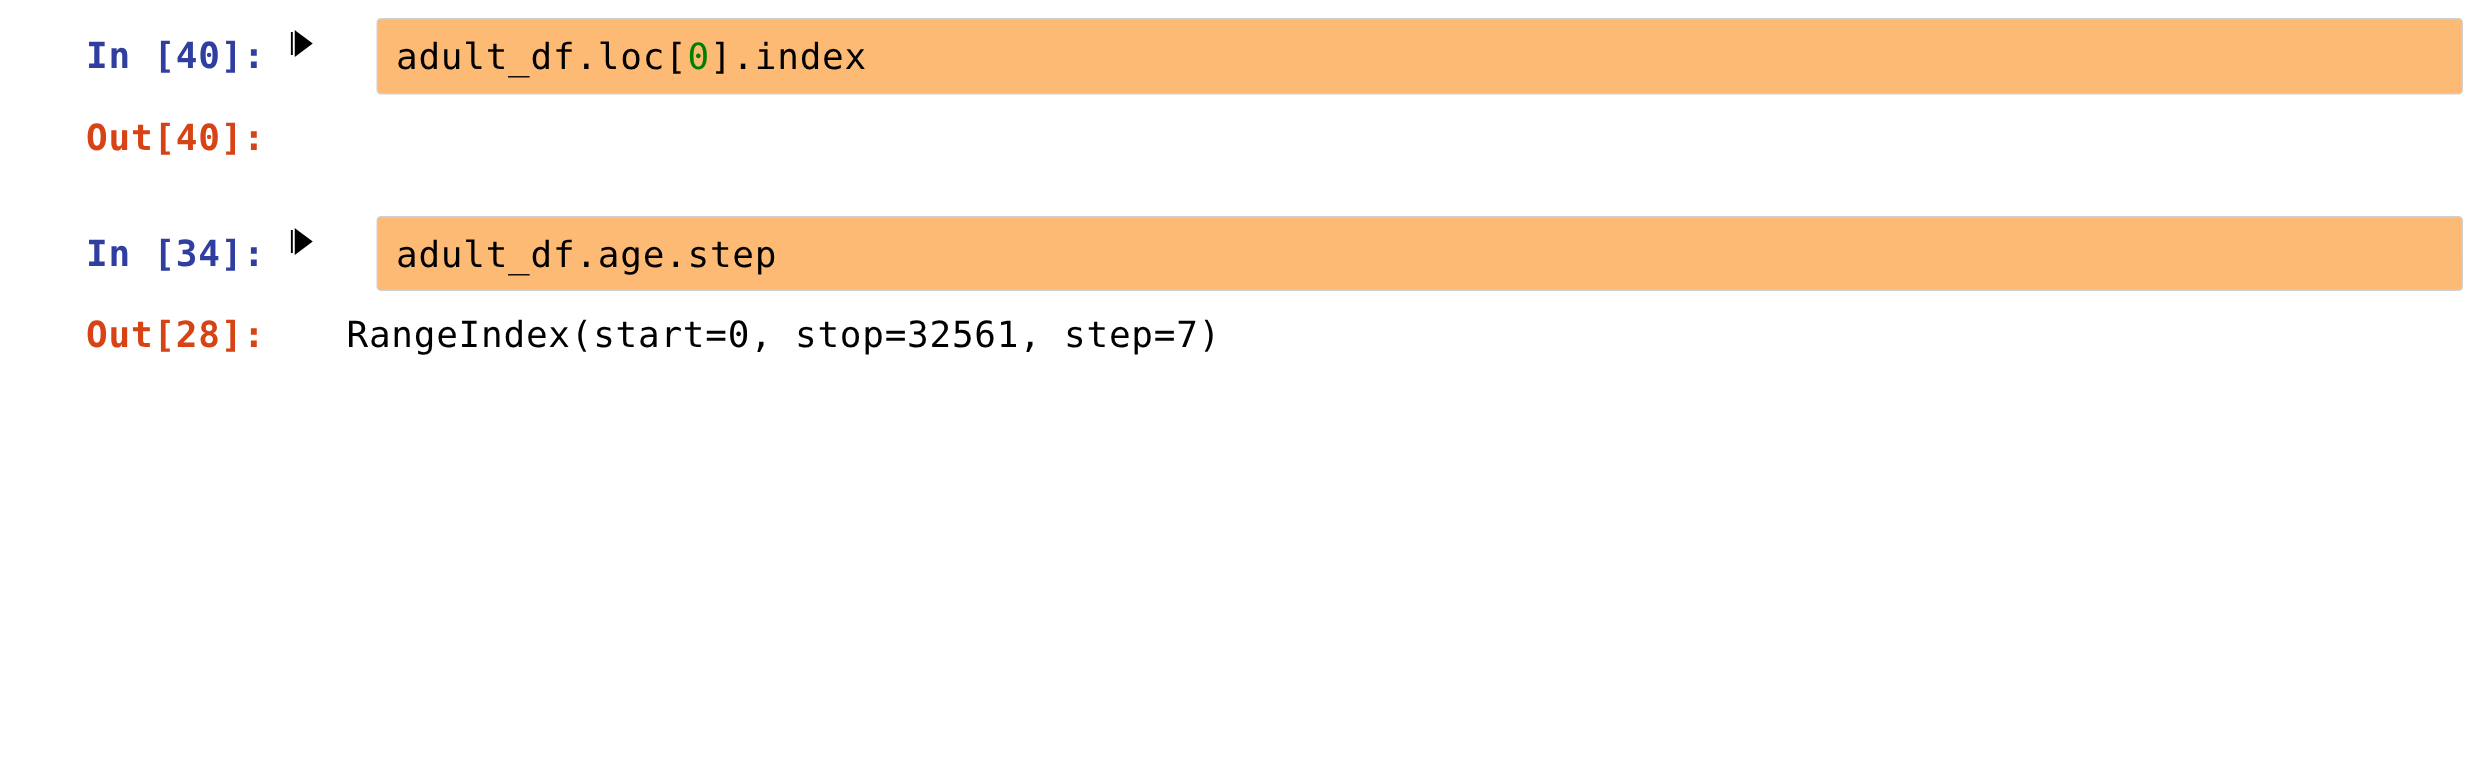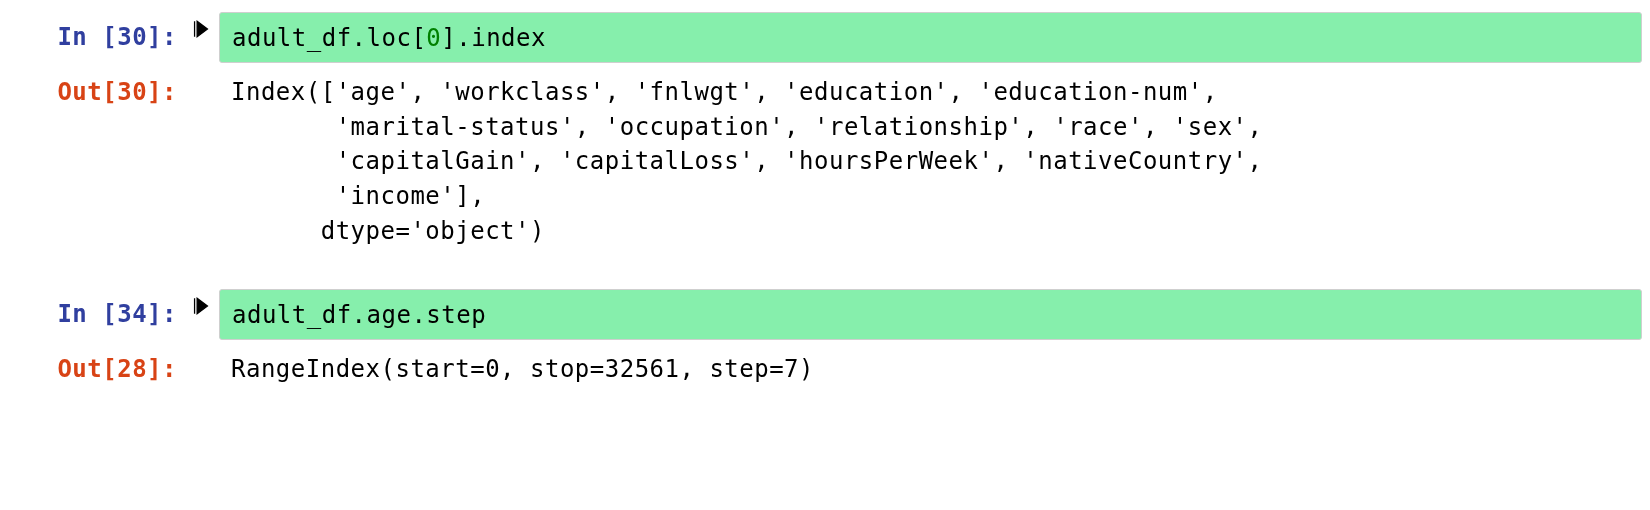--- a/index.html
+++ b/index.html
@@ -27,68 +27,62 @@
       justify-content: center;
       padding-top: 8px;
     }
     .content-col {
       flex: 1;
       min-width: 0;
     }
     .prompt-in { color: #303F9F; font-weight: 600; }
     .prompt-out { color: #D84315; font-weight: 600; }
     .input-area {
-      background: #86efac;
+      background: #fdba74;
       border: 1px solid #cfcfcf;
       border-radius: 3px;
       padding: 8px 12px 6px;
       font-family: Consolas, Menlo, "DejaVu Sans Mono", monospace;
       white-space: pre;
+      margin-left: 32px;
     }
     .output-area {
       padding: 8px 12px 6px;
       font-family: Consolas, Menlo, "DejaVu Sans Mono", monospace;
       white-space: pre;
       color: #000;
     }
     .run-icon svg { width: 16px; height: 18px; display: block; }
     .tok-num { color: #008000; }
     .gap { height: 30px; }
   </style>
 </head>
 <body>
 
 <div class="cell">
   <div class="prompt-col">
-    <span class="prompt-in">In [30]:</span>
+    <span class="prompt-in">In [40]:</span>
   </div>
   <div class="run-col">
     <span class="run-icon">
       <svg viewBox="0 0 12 14">
           <path d="M1 1 L1 13 M3 1 L11 7 L3 13 Z" fill="#000" stroke="#000" stroke-width="1"></path>
         </svg>
     </span>
   </div>
   <div class="content-col">
     <div class="input-area"><span>adult_df.loc[</span><span class="tok-num">0</span><span>].index</span></div>
   </div>
 </div>
 
 <div class="cell">
   <div class="prompt-col">
-    <span class="prompt-out">Out[30]:</span>
+    <span class="prompt-out">Out[40]:</span>
   </div>
   <div class="run-col"></div>
-  <div class="content-col">
-    <div class="output-area">Index(['age', 'workclass', 'fnlwgt', 'education', 'education-num',
-       'marital-status', 'occupation', 'relationship', 'race', 'sex',
-       'capitalGain', 'capitalLoss', 'hoursPerWeek', 'nativeCountry',
-       'income'],
-      dtype='object')</div>
-  </div>
 </div>
 
 <div class="gap"></div>
 
 <div class="cell">
   <div class="prompt-col">
     <span class="prompt-in">In [34]:</span>
   </div>
   <div class="run-col">
     <span class="run-icon">

